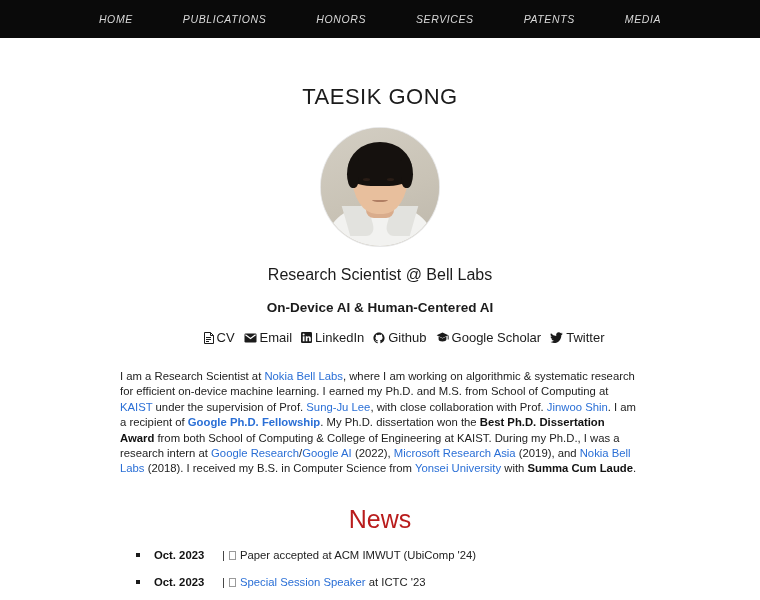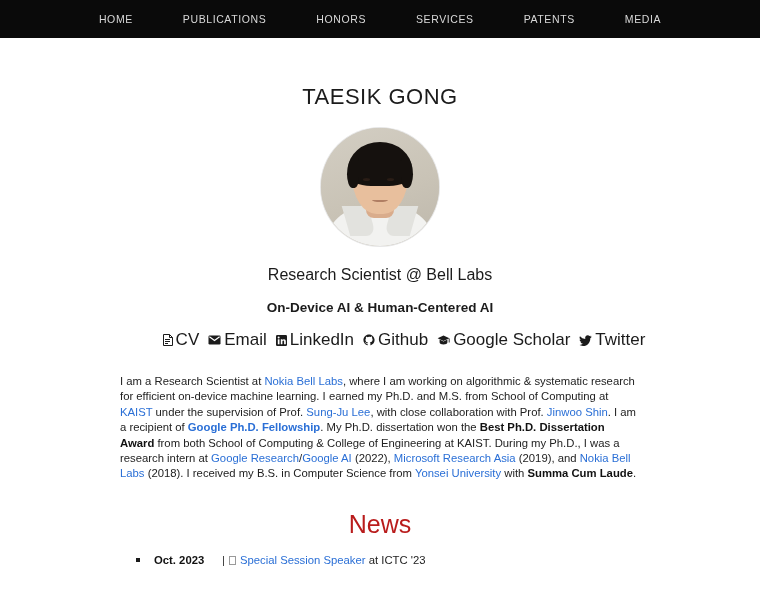--- a/index.html
+++ b/index.html
@@ -20,20 +20,21 @@
     height: 38px;
     background: #0a0a0a;
     display: flex;
     align-items: center;
     justify-content: center;
   }
   .nav-list {
     display: flex;
     align-items: center;
     gap: 16px;
+    font-style: italic;
   }
   .nav-item {
     color: #d9d9d9;
     font-size: 10.5px;
     letter-spacing: 0.6px;
     text-decoration: none;
     padding: 0 17px;
     line-height: 38px;
     white-space: nowrap;
     cursor: pointer;
@@ -146,21 +147,21 @@
     padding-top: 16px;
   }
 
   
   .social-row {
     display: flex;
     justify-content: center;
     align-items: center;
     gap: 9px;
     padding-top: 15px;
-    font-size: 17px;
+    font-size: 13px;
     color: #1b1b1b;
     font-weight: 500;
     margin-left: 48px;
   }
   .social-link {
     display: inline-flex;
     align-items: center;
     gap: 3px;
     color: #1b1b1b;
     text-decoration: none;
@@ -330,20 +331,23 @@
     </a>
 
   </div>
 
   <p class="bio"><span>I am a Research Scientist at </span><a href="#">Nokia Bell Labs</a><span>, where I am working on algorithmic &amp; systematic research for efficient on-device machine learning. I earned my Ph.D. and M.S. from School of Computing at </span><a href="#">KAIST</a><span> under the supervision of Prof. </span><a href="#">Sung-Ju Lee</a><span>, with close collaboration with Prof. </span><a href="#">Jinwoo Shin</a><span>. I am a recipient of </span><a href="#" class="b">Google Ph.D. Fellowship</a><span>. My Ph.D. dissertation won the </span><b>Best Ph.D. Dissertation Award</b><span> from both School of Computing &amp; College of Engineering at KAIST. During my Ph.D., I was a research intern at </span><a href="#">Google Research</a><span>/</span><a href="#">Google AI</a><span> (2022), </span><a href="#">Microsoft Research Asia</a><span> (2019), and </span><a href="#">Nokia Bell Labs</a><span> (2018). I received my B.S. in Computer Science from </span><a href="#">Yonsei University</a><span> with </span><b>Summa Cum Laude</b><span>.</span></p>
 
   <h2 class="news-title">News</h2>
 
   <ul class="news-list">
 
+    <li class="news-item">
+      <span class="news-date">Oct. 2023</span><span class="news-sep">|</span><span class="tofu"></span><span class="news-text"><span>Paper accepted at ACM IMWUT (UbiComp '24)</span><a href="#"></a><span></span></span>
+    </li>
 
     <li class="news-item">
       <span class="news-date">Oct. 2023</span><span class="news-sep">|</span><span class="tofu"></span><span class="news-text"><span></span><a href="#">Special Session Speaker</a><span> at ICTC '23</span></span>
     </li>
 
   </ul>
 
 </main>
 
 </body></html>

